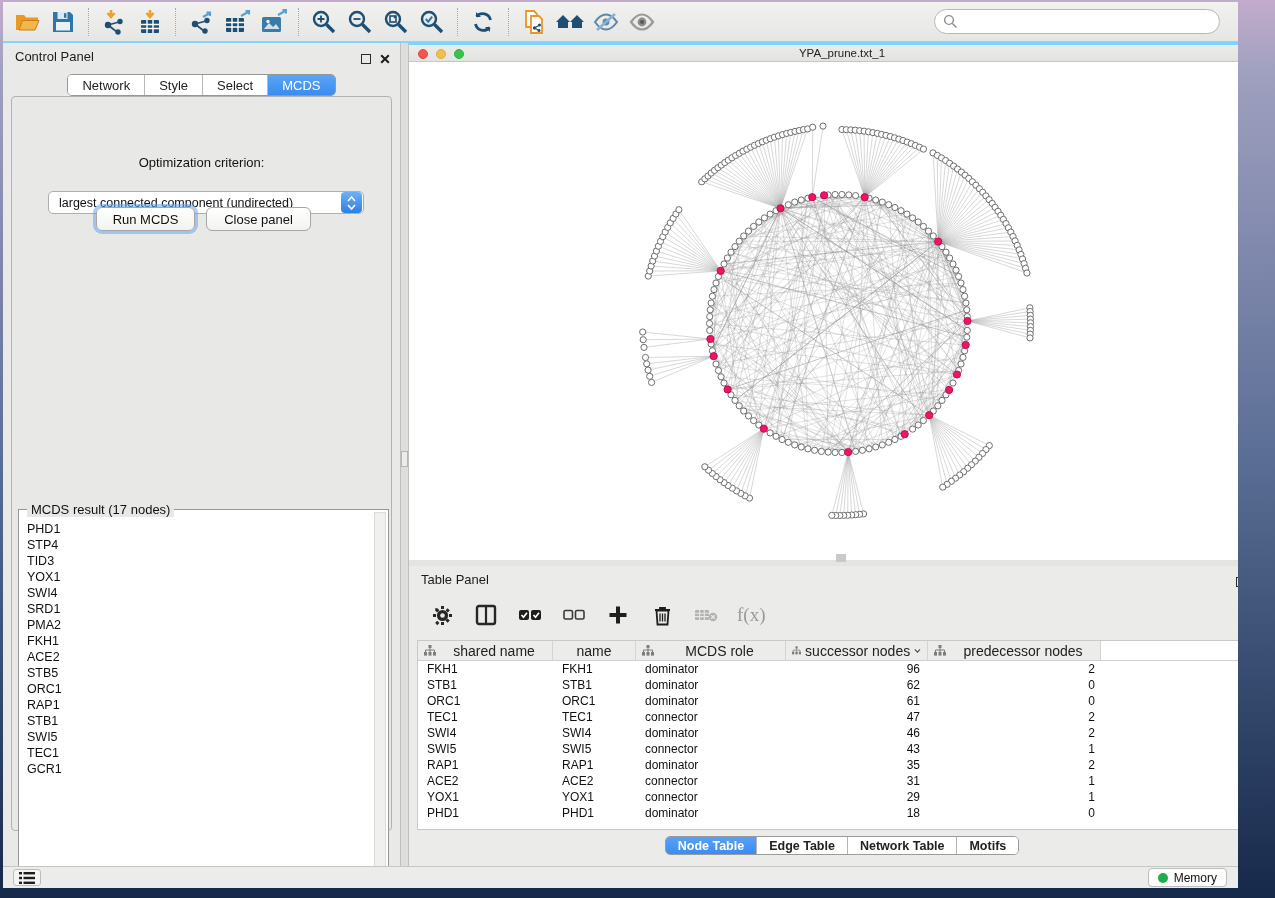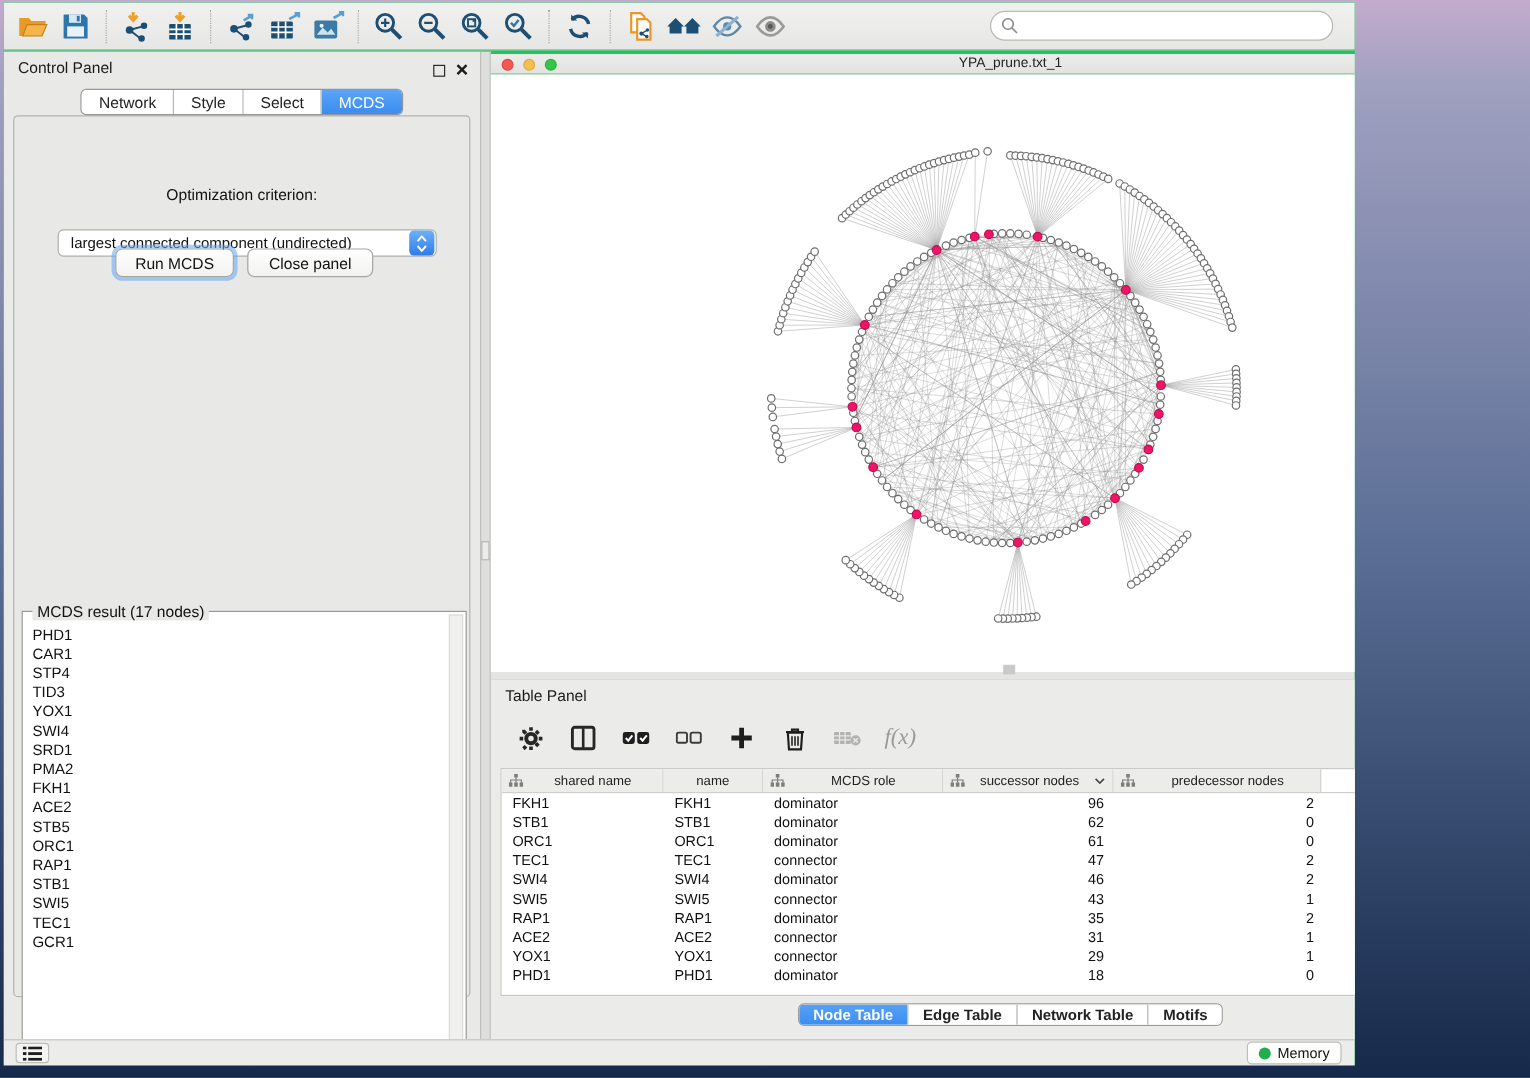--- a/index.html
+++ b/index.html
@@ -1,20 +1,20 @@
 <!DOCTYPE html>
 <html><head>
 <meta charset="utf-8">
 <style>
   * { margin:0; padding:0; box-sizing:border-box; }
   html,body { width:1275px; height:898px; overflow:hidden;
     font-family:"Liberation Sans","DejaVu Sans",sans-serif;
     background:linear-gradient(180deg,#c3abcc 0%,#a0a0c0 8%,#5c6f96 50%,#2e4266 82%,#17294a 100%);
   }
-  .app { position:absolute; left:3px; top:2px; width:1126px; height:886px; background:#22c55e; overflow:hidden; }
+  .app { position:absolute; left:3px; top:2px; width:1235px; height:886px; background:#7dd3fc; overflow:hidden; }
 
   
   .toolbar { position:absolute; left:0; top:0; width:100%; height:40px;
     background:linear-gradient(#f1f1ef,#e6e6e4); border-bottom:1px solid #c4c4c2;
     display:flex; align-items:center; padding:0 6px; }
   .tbtn { width:36px; height:32px; display:flex; align-items:center; justify-content:center; border-radius:4px; }
   .tbtn svg { display:block; }
   .tsep { width:0; height:28px; border-left:1px dotted #a8a8a8; margin:0 7px; }
   .search-wrap { margin-left:auto; margin-right:12px; position:relative; }
   .search-input { width:286px; height:25px; border:1px solid #b8b8b6; border-radius:13px; background:#fff;
@@ -63,24 +63,24 @@
   .light-red { background:#f6564f; border:1px solid #dd4a44; }
   .light-yellow { background:#f5bf4e; border:1px solid #dcab42; }
   .light-green { background:#35c648; border:1px solid #2cb33e; }
   .net-title { position:absolute; left:0; right:0; top:2px; text-align:center; font-size:11.5px; color:#222; }
   .net-canvas { position:absolute; left:0; top:17px; width:866px; height:498px; background:#fff; }
 
   
   .tpanel { position:absolute; left:406px; top:564px; width:866px; bottom:22px; background:#ebebe9; }
   .tp-toolbar { position:absolute; left:0; right:0; top:24px; height:50px; display:flex; align-items:center; padding-left:18px; gap:14px; }
   .tp-btn { width:30px; height:30px; display:flex; align-items:center; justify-content:center; }
-  .fx-label { font-size:19px; color:#9a9a98; font-family:"Liberation Serif","DejaVu Serif",serif; font-style:italic; margin-left:2px; }
+  .fx-label { font-size:19px; color:#9a9a98; font-family:"Liberation Serif","DejaVu Serif",serif; margin-left:2px; }
   .tablebox { position:absolute; left:8px; right:11px; top:74px; height:190px; background:#fff; border:1px solid #c9c9c7; overflow:hidden; }
   .thead { display:flex; height:20px; border-bottom:1px solid #cfcfcd; }
-  .th { background:#ececea; border-right:1px solid #d4d4d2; display:flex; align-items:center; font-size:11px; color:#222; position:relative; }
+  .th { background:#ececea; border-right:1px solid #d4d4d2; display:flex; align-items:center; font-size:14px; color:#222; position:relative; }
   .th .th-label { flex:1; text-align:center; padding:0 4px; white-space:nowrap; }
   .th .org { margin-left:6px; }
   .th .sortchev { margin-right:6px; }
   .trow { display:flex; height:16px; align-items:center; font-size:12px; color:#111; }
   .td { white-space:nowrap; overflow:hidden; }
   .td.left { padding-left:9px; text-align:left; }
   .td.right { text-align:right; }
   .col0 { width:135px; } .col1 { width:83px; } .col2 { width:150px; } .col3 { width:142px; } .col4 { width:173px; }
   .tscroll { position:absolute; right:6px; top:24px; bottom:6px; width:9px; }
   .tscroll-thumb { position:absolute; left:0; top:2px; width:9px; height:92px; background:#c2c2c0; border-radius:5px; }
@@ -281,21 +281,20 @@
               <path d="M1 1l3.5 4L8 1" fill="none" stroke="#fff" stroke-width="1.6"></path>
             </svg>
         </span>
       </div>
       <div class="btn btn-run">Run MCDS</div>
       <div class="btn btn-closep">Close panel</div>
       <div class="result-group">
         <span class="result-legend">MCDS result (17 nodes)</span>
         <div class="result-list">
             <div>PHD1</div>
-            <div>CAR1</div>
             <div>STP4</div>
             <div>TID3</div>
             <div>YOX1</div>
             <div>SWI4</div>
             <div>SRD1</div>
             <div>PMA2</div>
             <div>FKH1</div>
             <div>ACE2</div>
             <div>STB5</div>
             <div>ORC1</div>

